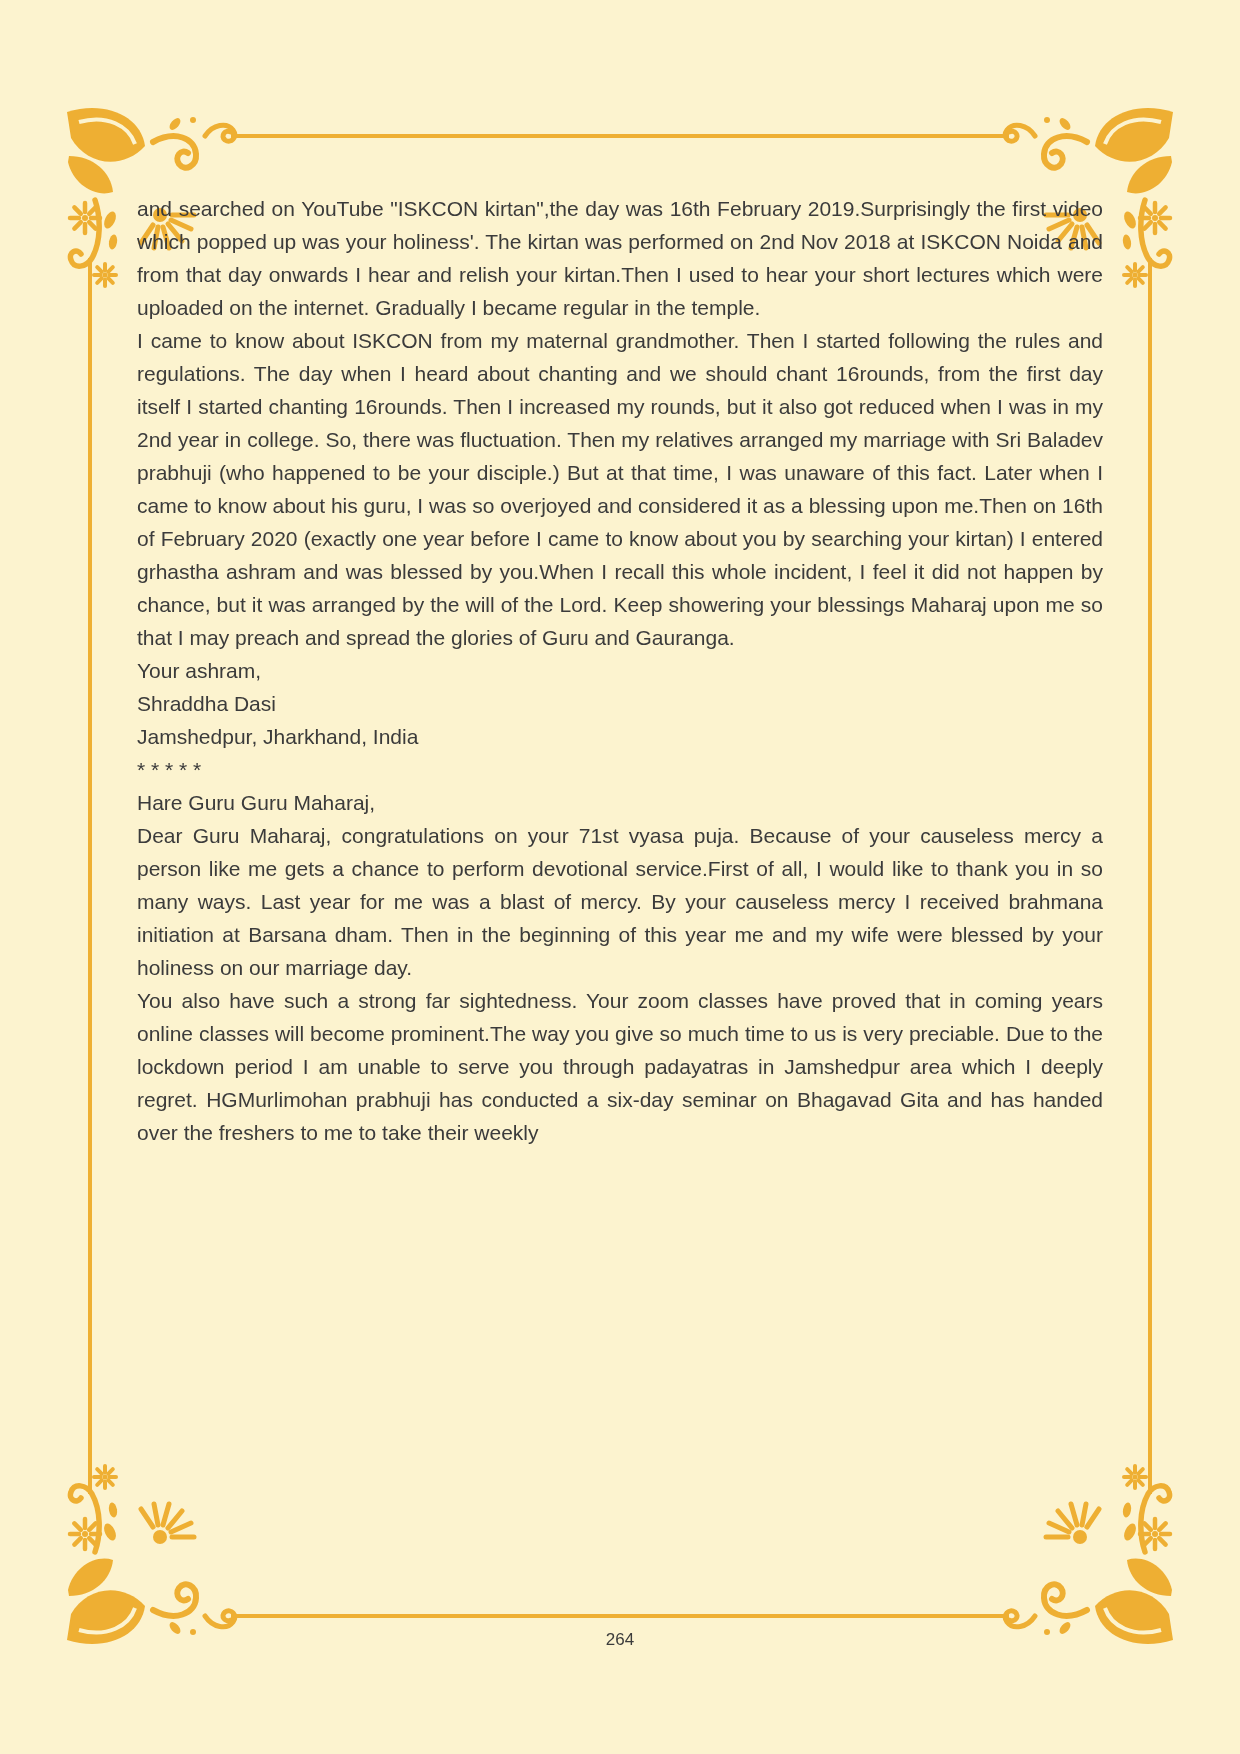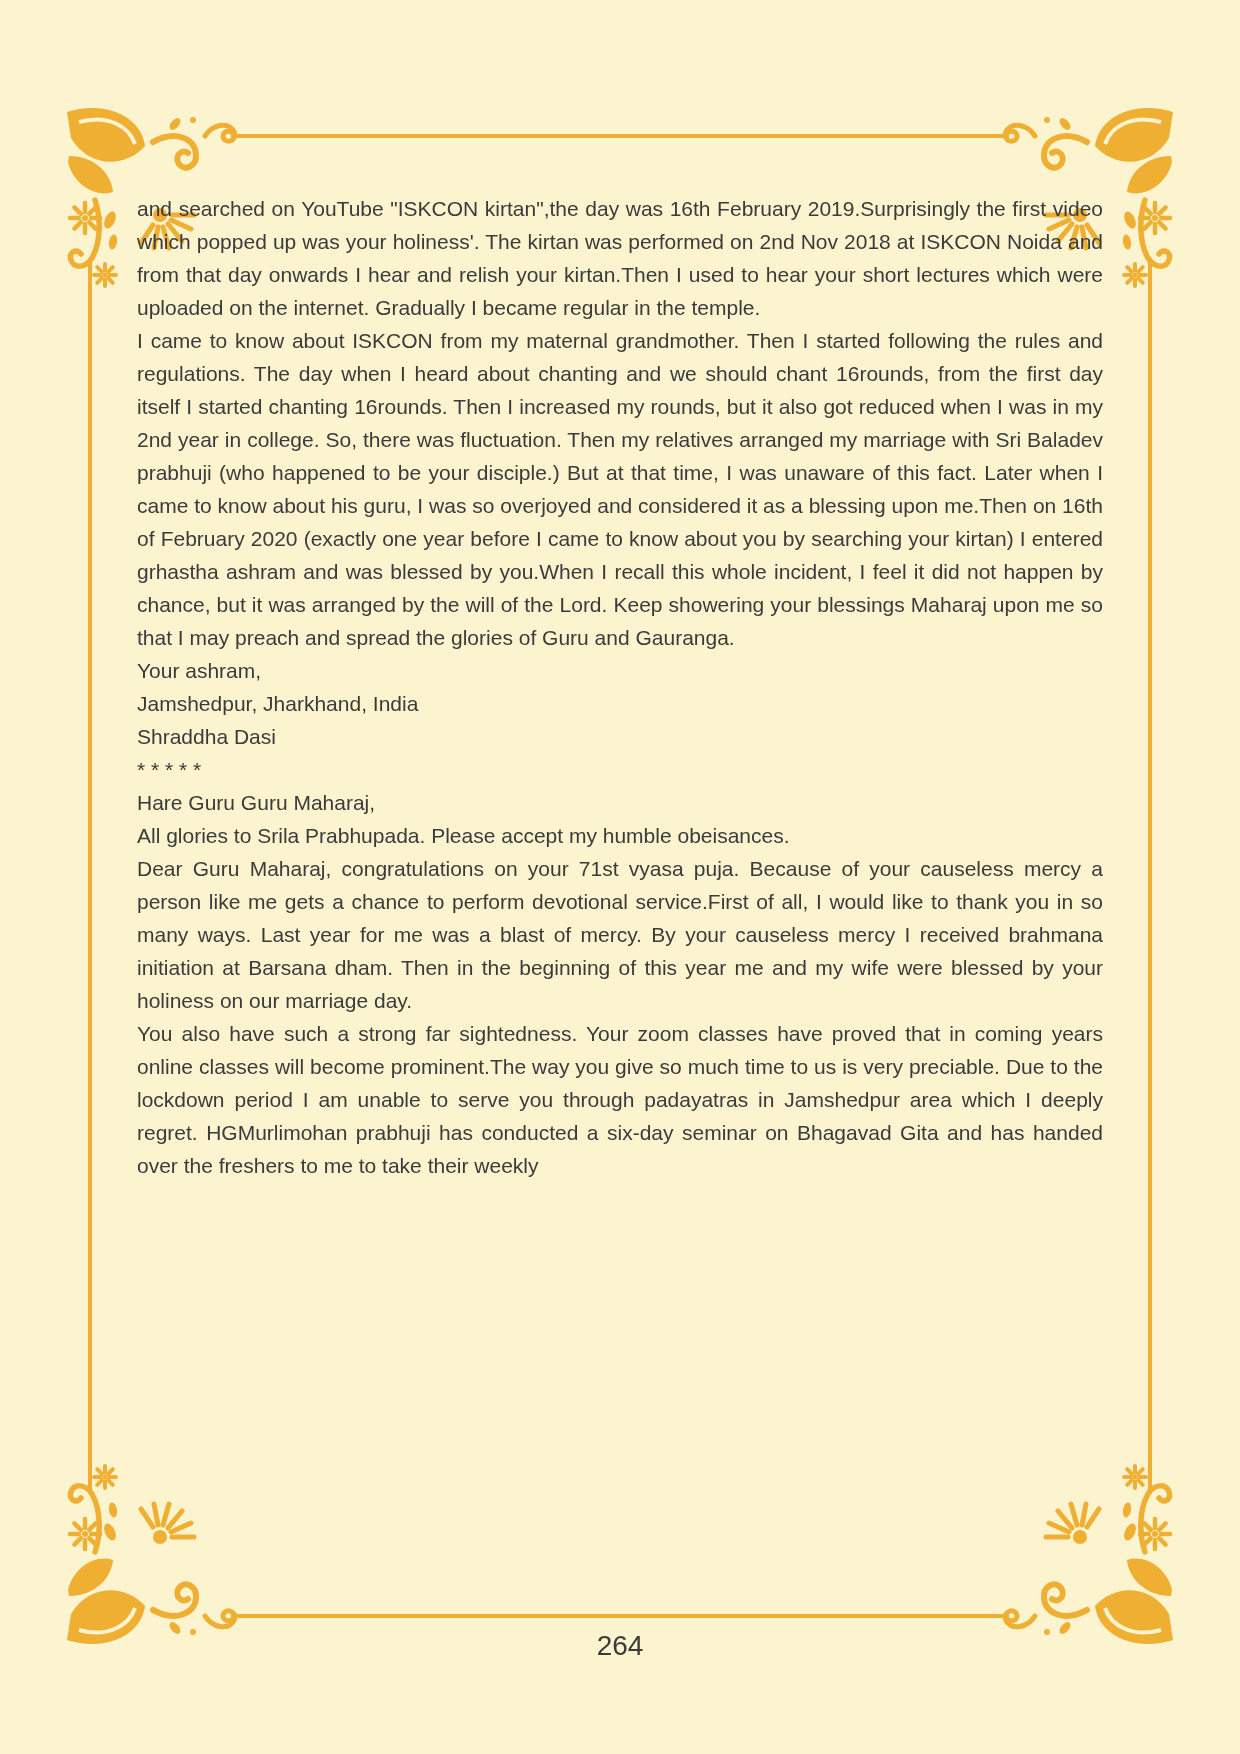--- a/index.html
+++ b/index.html
@@ -33,21 +33,21 @@
   .content p { margin: 0; }
   .just { text-align: justify; text-justify: inter-word; }
   .mt-sm   { margin-top: 12px; }
   .mt-md   { margin-top: 17px; }
   .mt-name { margin-top: 14px; }
   .mt-lg   { margin-top: 63px; }
   .mt-xl   { margin-top: 70px; }
 
   .page-number {
     position: absolute; top: 1630px; left: 0; width: 100%;
-    text-align: center; font-size: 28px; color: var(--text, #3B3B3B);
+    text-align: center; font-size: 17px; color: var(--text, #3B3B3B);
   }
 </style>
 </head>
 <body>
 
 <svg width="0" height="0" style="position:absolute" aria-hidden="true">
   <defs>
     <g id="corner-orn" fill="none" stroke="currentColor">
 
       <path d="M12,12 C50,0 86,16 90,46 C68,70 32,66 16,38 Z" fill="currentColor" stroke="none"></path>
@@ -123,25 +123,24 @@
   <div class="hline top"></div>
   <div class="hline bottom"></div>
   <div class="vline left"></div>
   <div class="vline right"></div>
 
   <main class="content">
     <p class="just">and searched on YouTube "ISKCON kirtan",the day was 16th February 2019.Surprisingly the first video which popped up was your holiness'. The kirtan was performed on 2nd Nov 2018 at ISKCON Noida and from that day onwards I hear and relish your kirtan.Then I used to hear your short lectures which were uploaded on the internet. Gradually I became regular in the temple.</p>
     <p class="just mt-sm">I came to know about ISKCON from my maternal grandmother. Then I started following the rules and regulations. The day when I heard about chanting and we should chant 16rounds, from the first day itself I started chanting 16rounds. Then I increased my rounds, but it also got reduced when I was in my 2nd year in college. So, there was fluctuation. Then my relatives arranged my marriage with Sri Baladev prabhuji (who happened to be your disciple.) But at that time, I was unaware of this fact. Later when I came to know about his guru, I was so overjoyed and considered it as a blessing upon me.Then on 16th of February 2020 (exactly one year before I came to know about you by searching your kirtan) I entered grhastha ashram and was blessed by you.When I recall this whole incident, I feel it did not happen by chance, but it was arranged by the will of the Lord. Keep showering your blessings Maharaj upon me so that I may preach and spread the glories of Guru and Gauranga.</p>
 
     <p class="mt-xl">Your ashram,</p>
+    <p class="mt-name">Shraddha Dasi</p>
     <p class="mt-name">Jamshedpur, Jharkhand, India</p>
-    <p class="mt-name">Shraddha Dasi</p>
 
     <p class="mt-lg">* * * * *</p>
 
     <p class="mt-xl">Hare Guru Guru Maharaj,</p>
-    <p class="mt-md">All glories to Srila Prabhupada. Please accept my humble obeisances.</p>
     <p class="just mt-md">Dear Guru Maharaj, congratulations on your 71st vyasa puja. Because of your causeless mercy a person like me gets a chance to perform devotional service.First of all, I would like to thank you in so many ways. Last year for me was a blast of mercy. By your causeless mercy I received brahmana initiation at Barsana dham. Then in the beginning of this year me and my wife were blessed by your holiness on our marriage day.</p>
     <p class="just mt-md">You also have such a strong far sightedness. Your zoom classes have proved that in coming years online classes will become prominent.The way you give so much time to us is very preciable. Due to the lockdown period I am unable to serve you through padayatras in Jamshedpur area which I deeply regret. HGMurlimohan prabhuji has conducted a six-day seminar on Bhagavad Gita and has handed over the freshers to me to take their weekly</p>
   </main>
 
   <div class="page-number">264</div>
 </div>
 
 </body></html>

